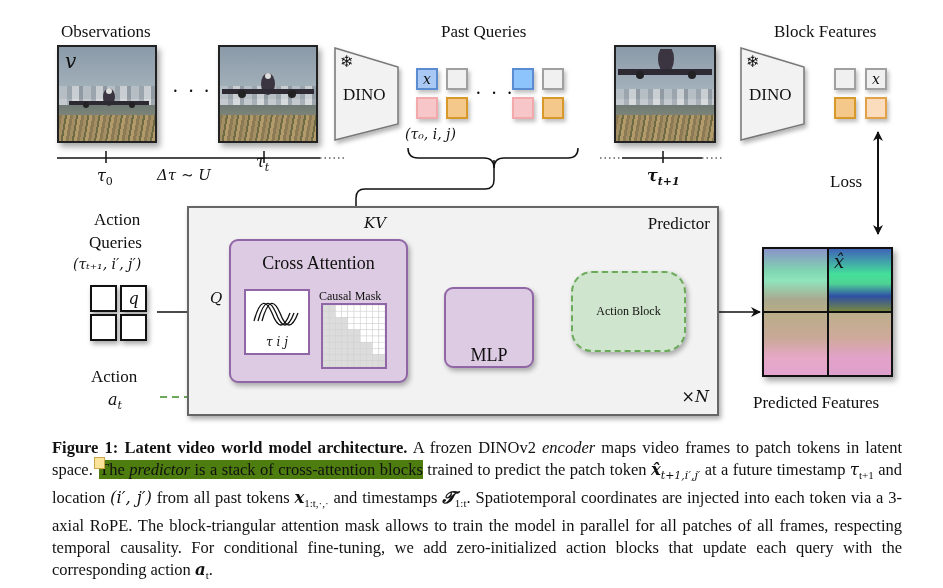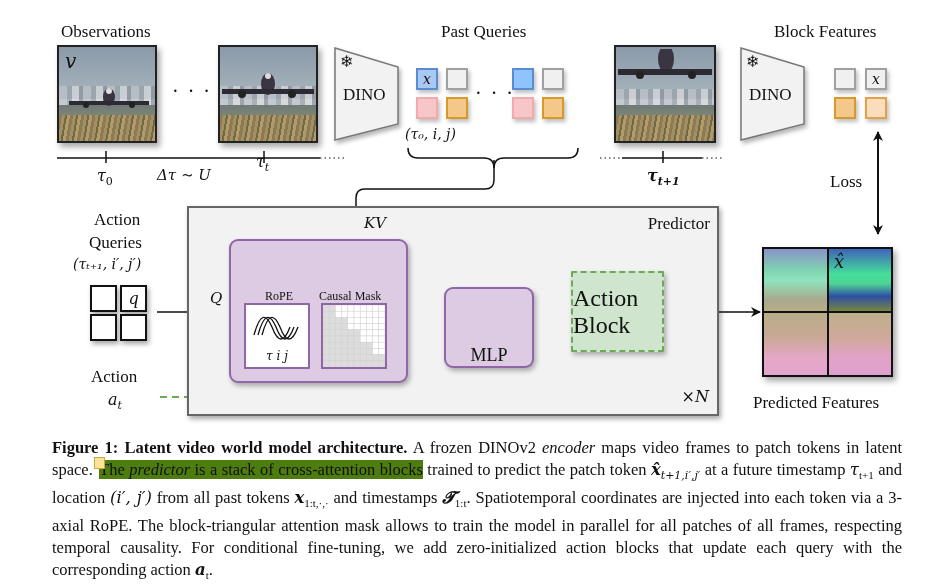--- a/index.html
+++ b/index.html
@@ -28,24 +28,24 @@
   .q { position:absolute; width:27px; height:27px; box-sizing:border-box; border:2px solid #111; background:#fff;
        box-shadow:2px 3px 5px rgba(0,0,0,0.35); font-style:italic; font-size:16px; display:flex; align-items:center; justify-content:center;
        font-family:"DejaVu Serif",serif; }
   .predictor { position:absolute; left:187px; top:206px; width:532px; height:210px; box-sizing:border-box;
                background:#f2f2f2; border:2px solid #666; box-shadow:2px 3px 5px rgba(0,0,0,0.35); }
   .xattn { position:absolute; left:229px; top:239px; width:179px; height:144px; box-sizing:border-box;
            background:#dccbe2; border:2px solid #9166a6; border-radius:9px; box-shadow:2px 3px 5px rgba(0,0,0,0.3); }
   .mlp { position:absolute; left:444px; top:287px; width:90px; height:81px; box-sizing:border-box;
          background:#dccbe2; border:2px solid #9166a6; border-radius:9px; box-shadow:2px 3px 5px rgba(0,0,0,0.3);
          display:flex; align-items:flex-end; justify-content:center; font-size:18px; }
-  .action-block { position:absolute; left:571px; top:271px; width:93px; height:81px; box-sizing:border-box;
-         background:#cfe5cd; border:2px dashed #6aaa58; border-radius:1px; box-shadow:2px 3px 5px rgba(0,0,0,0.3);
-         display:flex; align-items:center; justify-content:center; font-size:24px; }
-  .rope-box { position:absolute; left:244px; top:303px; width:66px; height:66px; box-sizing:border-box; background:#fff; border:2px solid #9166a6; }
+  .action-block { position:absolute; left:571px; top:271px; width:115px; height:81px; box-sizing:border-box;
+         background:#cfe5cd; border:2px dashed #6aaa58; border-radius:21px; box-shadow:2px 3px 5px rgba(0,0,0,0.3);
+         display:flex; align-items:center; justify-content:center; font-size:12px; }
+  .rope-box { position:absolute; left:244px; top:289px; width:66px; height:66px; box-sizing:border-box; background:#fff; border:2px solid #9166a6; }
   .mask-box { position:absolute; left:321px; top:303px; width:66px; height:66px; box-sizing:border-box; background:#fff; border:2px solid #9166a6; overflow:hidden; }
   .pred { position:absolute; left:762px; top:247px; width:131px; height:130px; border:2px solid #111; box-sizing:border-box;
           box-shadow:3px 4px 6px rgba(0,0,0,0.35); overflow:hidden; }
   .caption { position:absolute; left:52px; top:437px; width:850px; font-size:16.5px; line-height:21.8px; text-align:justify; }
   .caption b { font-weight:bold; }
   .hl { background:#4d7c0f; }
   .note-icon { display:inline-block; width:9px; height:10px; background:#fbe49a; border:1px solid #c9a84a; margin-right:-9px; position:relative; top:-6px; left:-3px; }
 </style>
 </head>
 <body>
@@ -176,20 +176,21 @@
 <div class="abs math" style="left:108px;top:390px;font-size:16px;"><span>a</span><sub style="font-size:11px">t</sub></div>
 
 <div class="predictor">
   <div class="abs label" style="right:7px;top:6px;">Predictor</div>
   <div class="abs math" style="right:8px;bottom:8px;font-size:16px;">×N</div>
 </div>
 <div class="abs math" style="left:364px;top:214px;font-size:15px;">KV</div>
 <div class="abs math" style="left:210px;top:289px;font-size:15px;">Q</div>
 
 <div class="xattn">
+  <div class="abs label" style="left:0;right:0;top:12px;text-align:center;font-size:18px;">Cross Attention</div>
   <div class="abs" style="left:14px;top:48px;font-size:12px;margin-left:20px;">RoPE</div>
   <div class="abs" style="left:88px;top:48px;font-size:12px;">Causal Mask</div>
 </div>
 <div class="rope-box">
   <svg width="62" height="40" style="position:absolute;left:0;top:4px;">
     <path d="M8,26 C14,4 20,4 26,18 C32,34 38,34 44,18" fill="none" stroke="#111" stroke-width="1.3"></path>
     <path d="M12,26 C18,4 24,4 30,18 C36,34 42,34 48,18" fill="none" stroke="#111" stroke-width="1.3"></path>
     <path d="M16,26 C22,4 28,4 34,18 C40,34 46,34 52,18" fill="none" stroke="#111" stroke-width="1.3"></path>
   </svg>
   <div class="abs math" style="left:0;right:0;top:44px;text-align:center;font-size:12px;">τ  i  j</div>

